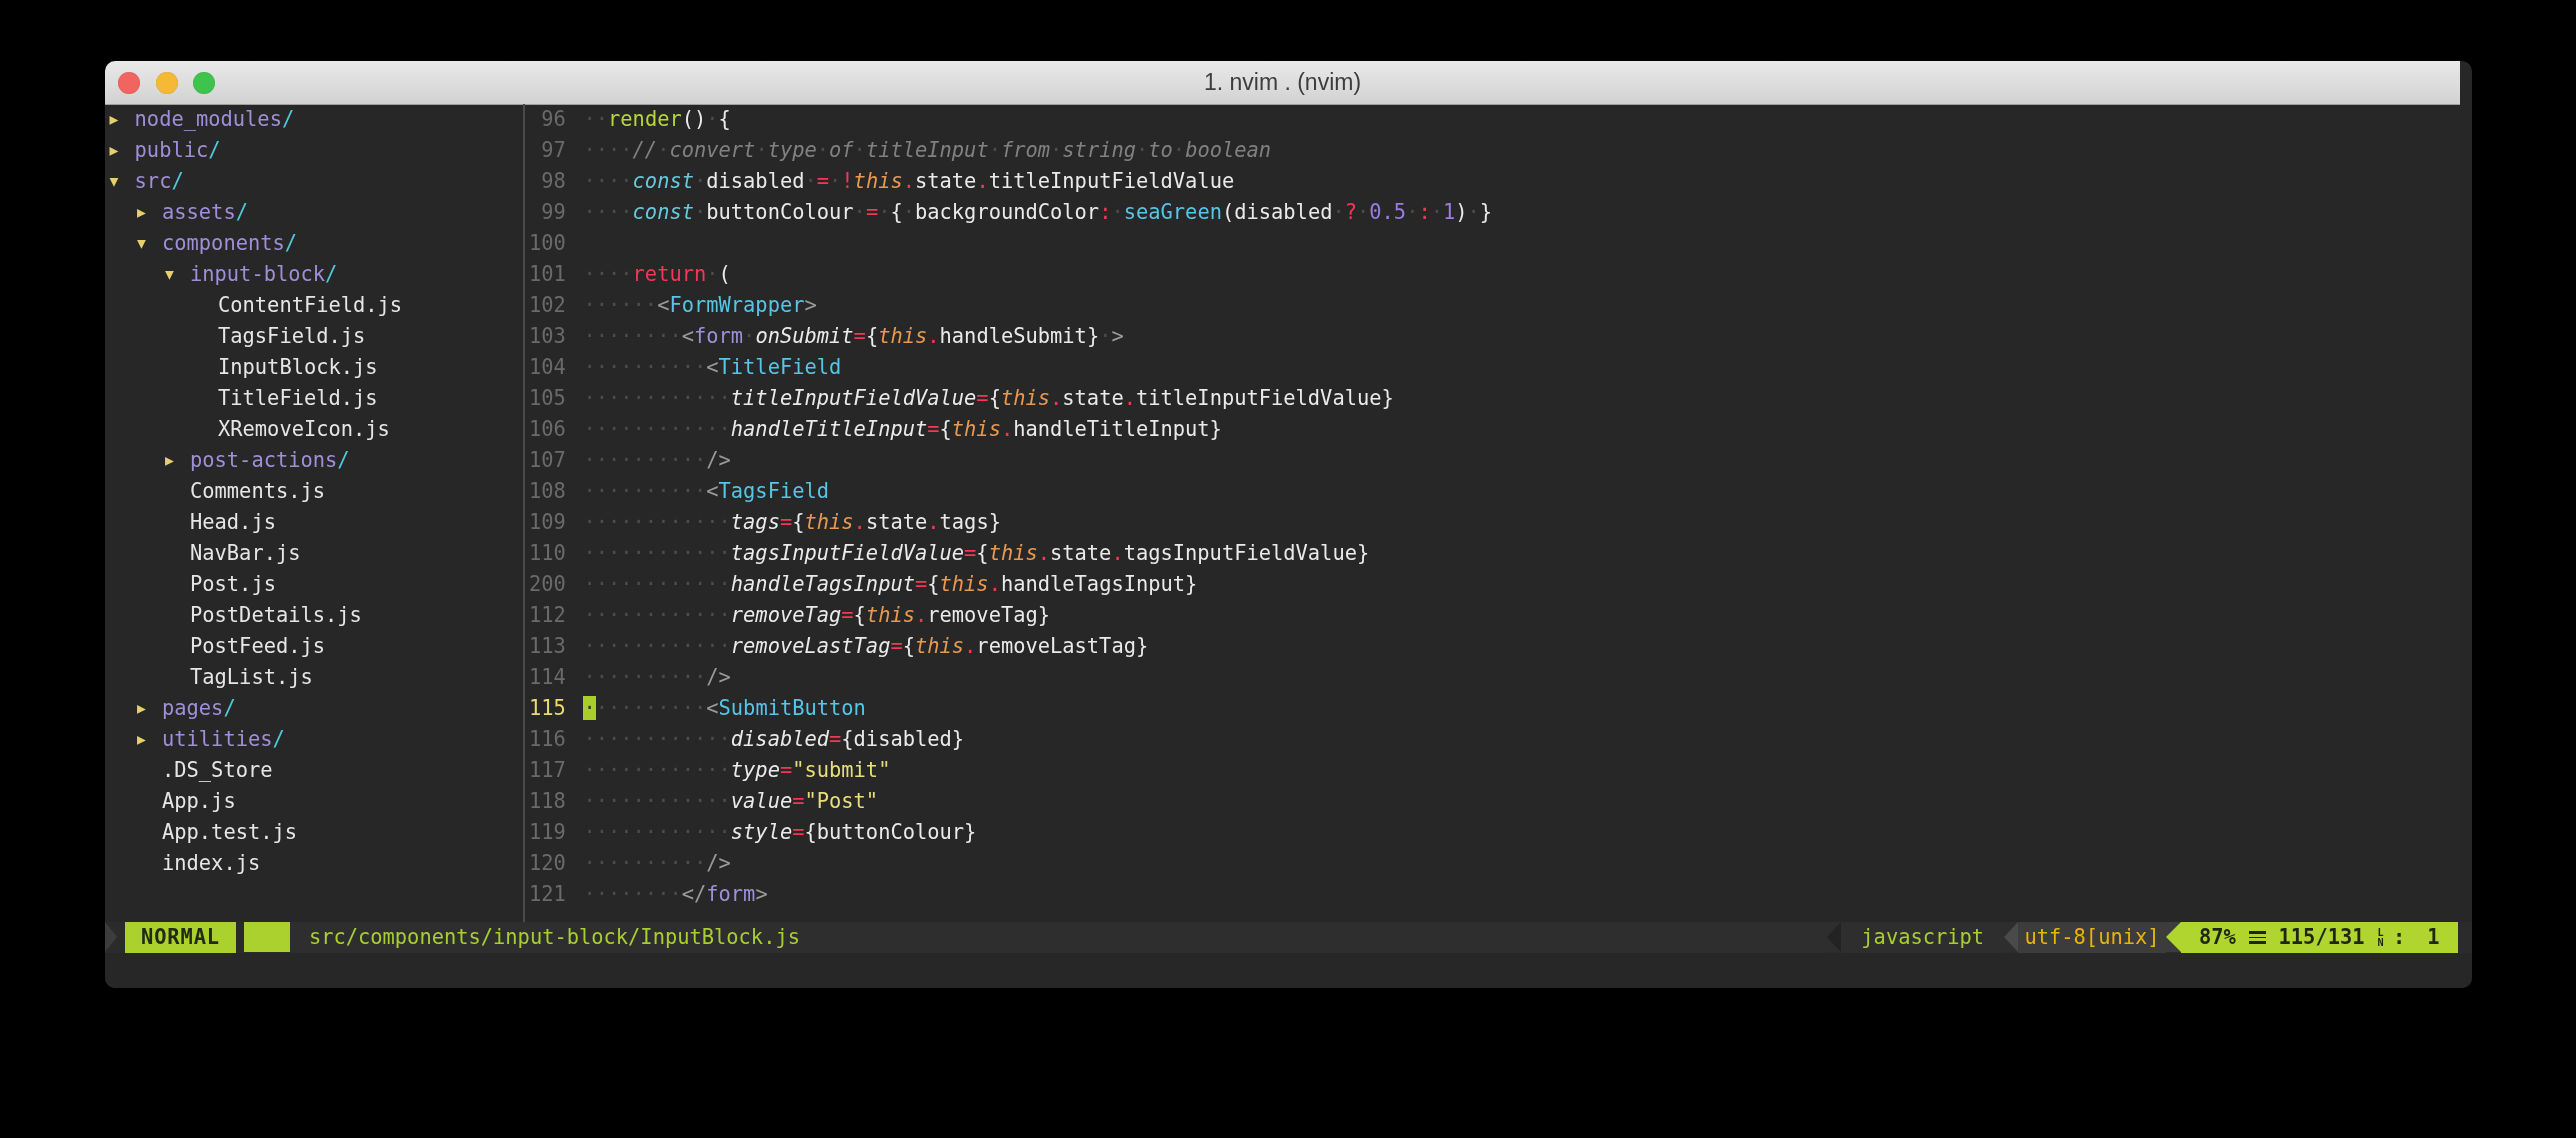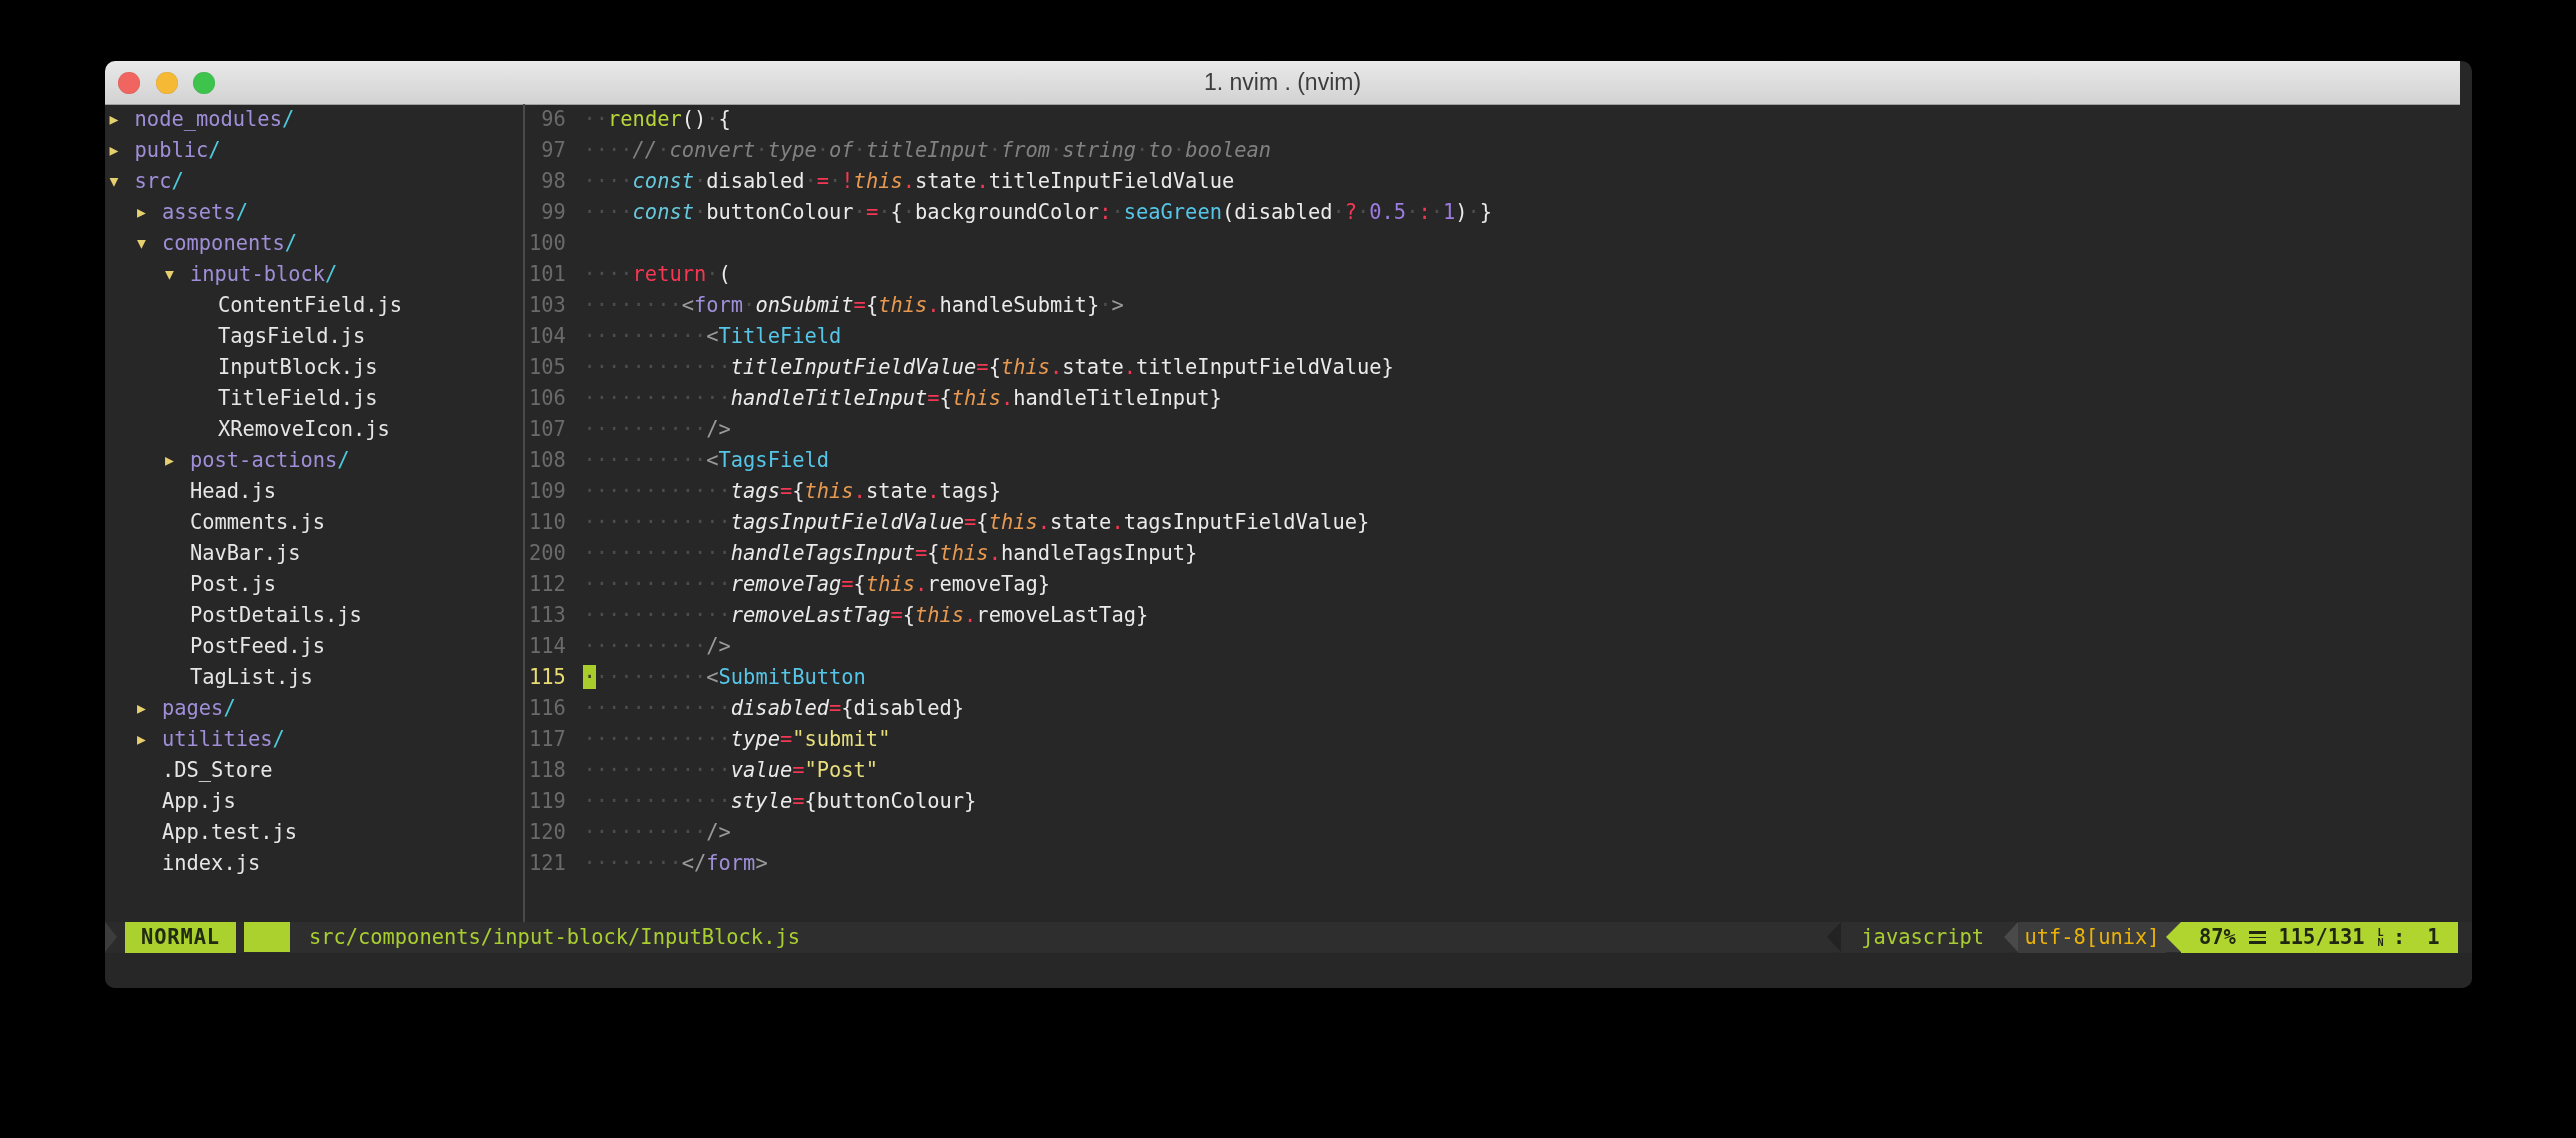--- a/index.html
+++ b/index.html
@@ -102,42 +102,43 @@
           <div class="row" style="padding-left: 4.6px;"><span class="arrow">▾</span><span class="dirname">src</span><span class="slash">/</span></div>
           <div class="row" style="padding-left: 32px;"><span class="arrow">▸</span><span class="dirname">assets</span><span class="slash">/</span></div>
           <div class="row" style="padding-left: 32px;"><span class="arrow">▾</span><span class="dirname">components</span><span class="slash">/</span></div>
           <div class="row" style="padding-left: 60px;"><span class="arrow">▾</span><span class="dirname">input-block</span><span class="slash">/</span></div>
           <div class="row" style="padding-left: 113px;"><span class="filename">ContentField.js</span></div>
           <div class="row" style="padding-left: 113px;"><span class="filename">TagsField.js</span></div>
           <div class="row" style="padding-left: 113px;"><span class="filename">InputBlock.js</span></div>
           <div class="row" style="padding-left: 113px;"><span class="filename">TitleField.js</span></div>
           <div class="row" style="padding-left: 113px;"><span class="filename">XRemoveIcon.js</span></div>
           <div class="row" style="padding-left: 60px;"><span class="arrow">▸</span><span class="dirname">post-actions</span><span class="slash">/</span></div>
+          <div class="row" style="padding-left: 85px;"><span class="filename">Comments.js</span></div>
           <div class="row" style="padding-left: 85px;"><span class="filename">Head.js</span></div>
-          <div class="row" style="padding-left: 85px;"><span class="filename">Comments.js</span></div>
           <div class="row" style="padding-left: 85px;"><span class="filename">NavBar.js</span></div>
           <div class="row" style="padding-left: 85px;"><span class="filename">Post.js</span></div>
           <div class="row" style="padding-left: 85px;"><span class="filename">PostDetails.js</span></div>
           <div class="row" style="padding-left: 85px;"><span class="filename">PostFeed.js</span></div>
           <div class="row" style="padding-left: 85px;"><span class="filename">TagList.js</span></div>
           <div class="row" style="padding-left: 32px;"><span class="arrow">▸</span><span class="dirname">pages</span><span class="slash">/</span></div>
           <div class="row" style="padding-left: 32px;"><span class="arrow">▸</span><span class="dirname">utilities</span><span class="slash">/</span></div>
           <div class="row" style="padding-left: 57px;"><span class="filename">.DS_Store</span></div>
           <div class="row" style="padding-left: 57px;"><span class="filename">App.js</span></div>
           <div class="row" style="padding-left: 57px;"><span class="filename">App.test.js</span></div>
           <div class="row" style="padding-left: 57px;"><span class="filename">index.js</span></div>
         </div>
       <div class="divider"></div>
       <div class="editor" id="code">
           <div class="row"><span class="gutter">96</span><span class="code"><span class="t-ws">··</span><span class="t-func">render</span><span class="t-plain">()</span><span class="t-ws">·</span><span class="t-plain">{</span></span></div>
           <div class="row"><span class="gutter">97</span><span class="code"><span class="t-ws">····</span><span class="t-comment">//</span><span class="t-ws">·</span><span class="t-comment">convert</span><span class="t-ws">·</span><span class="t-comment">type</span><span class="t-ws">·</span><span class="t-comment">of</span><span class="t-ws">·</span><span class="t-comment">titleInput</span><span class="t-ws">·</span><span class="t-comment">from</span><span class="t-ws">·</span><span class="t-comment">string</span><span class="t-ws">·</span><span class="t-comment">to</span><span class="t-ws">·</span><span class="t-comment">boolean</span></span></div>
           <div class="row"><span class="gutter">98</span><span class="code"><span class="t-ws">····</span><span class="t-kw">const</span><span class="t-ws">·</span><span class="t-plain">disabled</span><span class="t-ws">·</span><span class="t-op">=</span><span class="t-ws">·</span><span class="t-op">!</span><span class="t-this">this</span><span class="t-op">.</span><span class="t-plain">state</span><span class="t-op">.</span><span class="t-plain">titleInputFieldValue</span></span></div>
           <div class="row"><span class="gutter">99</span><span class="code"><span class="t-ws">····</span><span class="t-kw">const</span><span class="t-ws">·</span><span class="t-plain">buttonColour</span><span class="t-ws">·</span><span class="t-op">=</span><span class="t-ws">·</span><span class="t-plain">{</span><span class="t-ws">·</span><span class="t-plain">backgroundColor</span><span class="t-op">:</span><span class="t-ws">·</span><span class="t-comp">seaGreen</span><span class="t-plain">(</span><span class="t-plain">disabled</span><span class="t-ws">·</span><span class="t-op">?</span><span class="t-ws">·</span><span class="t-num">0.5</span><span class="t-ws">·</span><span class="t-op">:</span><span class="t-ws">·</span><span class="t-num">1</span><span class="t-plain">)</span><span class="t-ws">·</span><span class="t-plain">}</span></span></div>
           <div class="row"><span class="gutter">100</span><span class="code"></span></div>
           <div class="row"><span class="gutter">101</span><span class="code"><span class="t-ws">····</span><span class="t-ret">return</span><span class="t-ws">·</span><span class="t-plain">(</span></span></div>
+          <div class="row"><span class="gutter">102</span><span class="code"><span class="t-ws">······</span><span class="t-punct">&lt;</span><span class="t-comp">FormWrapper</span><span class="t-punct">&gt;</span></span></div>
           <div class="row"><span class="gutter">103</span><span class="code"><span class="t-ws">········</span><span class="t-punct">&lt;</span><span class="t-tag">form</span><span class="t-ws">·</span><span class="t-attr">onSubmit</span><span class="t-op">=</span><span class="t-plain">{</span><span class="t-this">this</span><span class="t-op">.</span><span class="t-plain">handleSubmit</span><span class="t-plain">}</span><span class="t-ws">·</span><span class="t-punct">&gt;</span></span></div>
           <div class="row"><span class="gutter">104</span><span class="code"><span class="t-ws">··········</span><span class="t-punct">&lt;</span><span class="t-comp">TitleField</span></span></div>
           <div class="row"><span class="gutter">105</span><span class="code"><span class="t-ws">············</span><span class="t-attr">titleInputFieldValue</span><span class="t-op">=</span><span class="t-plain">{</span><span class="t-this">this</span><span class="t-op">.</span><span class="t-plain">state</span><span class="t-op">.</span><span class="t-plain">titleInputFieldValue</span><span class="t-plain">}</span></span></div>
           <div class="row"><span class="gutter">106</span><span class="code"><span class="t-ws">············</span><span class="t-attr">handleTitleInput</span><span class="t-op">=</span><span class="t-plain">{</span><span class="t-this">this</span><span class="t-op">.</span><span class="t-plain">handleTitleInput</span><span class="t-plain">}</span></span></div>
           <div class="row"><span class="gutter">107</span><span class="code"><span class="t-ws">··········</span><span class="t-punct">/&gt;</span></span></div>
           <div class="row"><span class="gutter">108</span><span class="code"><span class="t-ws">··········</span><span class="t-punct">&lt;</span><span class="t-comp">TagsField</span></span></div>
           <div class="row"><span class="gutter">109</span><span class="code"><span class="t-ws">············</span><span class="t-attr">tags</span><span class="t-op">=</span><span class="t-plain">{</span><span class="t-this">this</span><span class="t-op">.</span><span class="t-plain">state</span><span class="t-op">.</span><span class="t-plain">tags</span><span class="t-plain">}</span></span></div>
           <div class="row"><span class="gutter">110</span><span class="code"><span class="t-ws">············</span><span class="t-attr">tagsInputFieldValue</span><span class="t-op">=</span><span class="t-plain">{</span><span class="t-this">this</span><span class="t-op">.</span><span class="t-plain">state</span><span class="t-op">.</span><span class="t-plain">tagsInputFieldValue</span><span class="t-plain">}</span></span></div>
           <div class="row"><span class="gutter">200</span><span class="code"><span class="t-ws">············</span><span class="t-attr">handleTagsInput</span><span class="t-op">=</span><span class="t-plain">{</span><span class="t-this">this</span><span class="t-op">.</span><span class="t-plain">handleTagsInput</span><span class="t-plain">}</span></span></div>
           <div class="row"><span class="gutter">112</span><span class="code"><span class="t-ws">············</span><span class="t-attr">removeTag</span><span class="t-op">=</span><span class="t-plain">{</span><span class="t-this">this</span><span class="t-op">.</span><span class="t-plain">removeTag</span><span class="t-plain">}</span></span></div>

